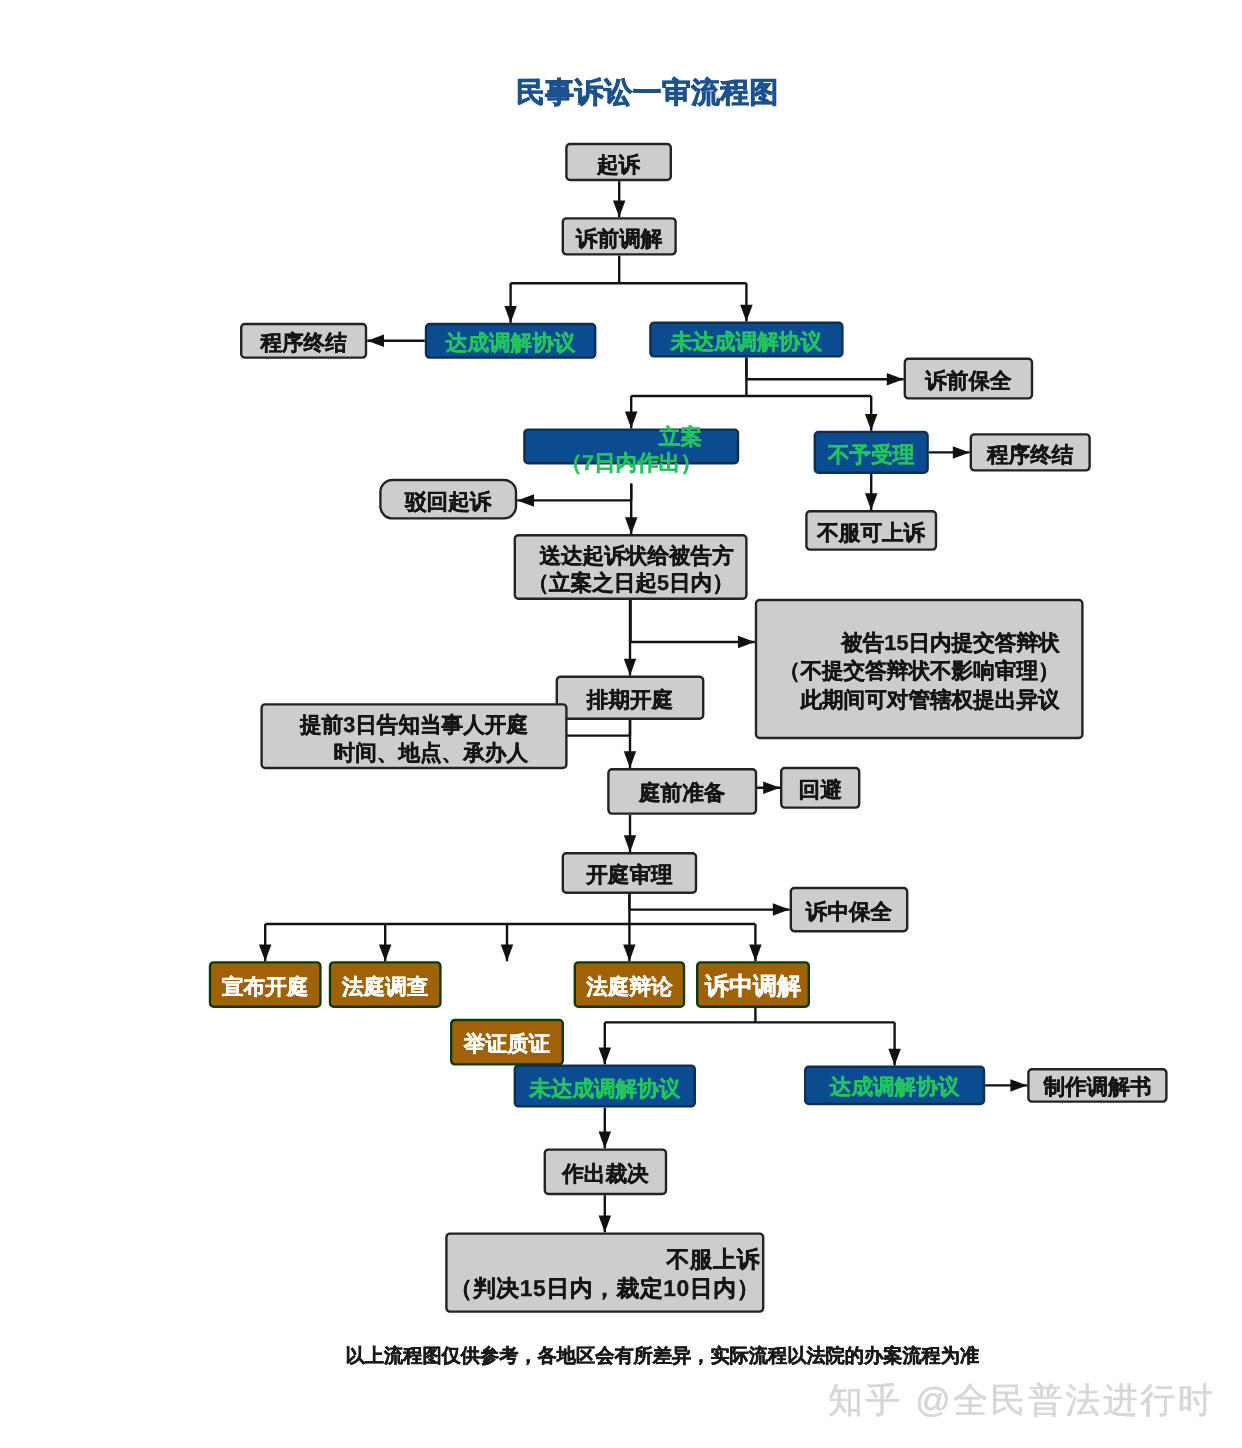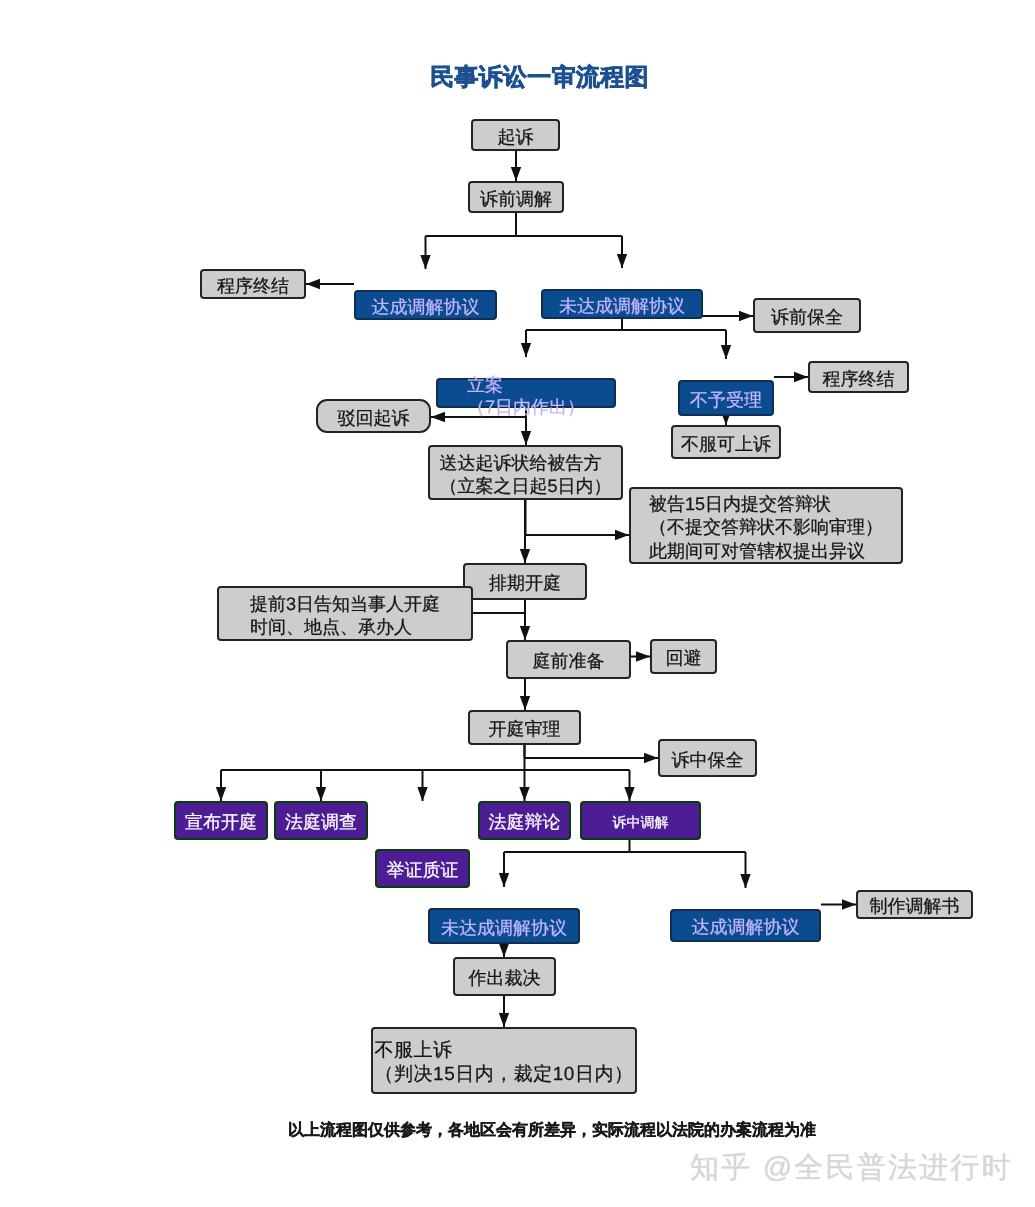--- a/index.html
+++ b/index.html
@@ -4,26 +4,26 @@
 <title>民事诉讼一审流程图</title>
 <style>
   html,body{margin:0;padding:0;background:#ffffff;}
   body{width:1035px;height:1207px;overflow:hidden;
        font-family:"Liberation Sans","DejaVu Sans",sans-serif;
        -webkit-font-smoothing:antialiased;
        text-rendering:geometricPrecision;}
   #stage{position:relative;width:1035px;height:1207px;background:#fff;}
   .node{position:absolute;box-sizing:border-box;display:flex;
         flex-direction:column;align-items:center;justify-content:center;
-        text-align:left;border-radius:4px;font-weight:400;
+        text-align:right;border-radius:4px;font-weight:700;
         white-space:pre;letter-spacing:0px;line-height:23.5px;
         padding-top:5px;-webkit-text-stroke:0.25px;}
   .gray{background:#cdcdcd;border:2.2px solid #232323;color:#151515;}
-  .blue{background:#0b4b90;border:2.2px solid #102e52;color:#c4b5fd;margin-top:21px;}
-  .green{background:#4c1d95;border:2.2px solid #0a3c0a;color:#ffffff;}
+  .blue{background:#0b4b90;border:2.2px solid #102e52;color:#22c55e;}
+  .green{background:#a16207;border:2.2px solid #0a3c0a;color:#ffffff;}
   #title{position:absolute;left:1px;top:62px;width:1077px;text-align:center;
          color:#1c5190;font-weight:700;font-size:24px;letter-spacing:0.3px;
          -webkit-text-stroke:0.7px #1c5190;}
   #note{position:absolute;left:288px;top:1120px;text-align:left;color:#191919;
         font-weight:700;font-size:16px;letter-spacing:0px;white-space:nowrap;
         -webkit-text-stroke:0.35px;}
   #watermark{position:absolute;left:690px;top:1148px;color:#d7d7d7;font-weight:400;
              font-size:29px;white-space:nowrap;letter-spacing:2.2px;
              -webkit-text-stroke:0.5px #d7d7d7;}
   svg#lines{position:absolute;left:0;top:0;width:1035px;height:1207px;
@@ -113,35 +113,35 @@
       <div class="node blue" style="left: 541px; top: 268px; width: 162px; height: 30px; font-size: 18px;"><span>未达成调解协议</span></div>
       <div class="node gray" style="left: 753px; top: 298px; width: 108px; height: 35px; font-size: 18px;"><span>诉前保全</span></div>
       <div class="node blue" style="left: 436px; top: 357px; width: 180px; height: 30px; font-size: 18px; line-height: 22px;"><span>立案
 （7日内作出）</span></div>
       <div class="node blue" style="left: 678px; top: 359px; width: 96px; height: 36px; font-size: 18px;"><span>不予受理</span></div>
       <div class="node gray" style="left: 808px; top: 361px; width: 101px; height: 32px; font-size: 18px;"><span>程序终结</span></div>
       <div class="node gray" style="left: 671px; top: 425px; width: 110px; height: 34px; font-size: 18px;"><span>不服可上诉</span></div>
       <div class="node gray" style="left: 316px; top: 399px; width: 115px; height: 34px; font-size: 18px; border-radius: 11px;"><span>驳回起诉</span></div>
       <div class="node gray" style="left: 428px; top: 445px; width: 195px; height: 55px; font-size: 18px;"><span>送达起诉状给被告方
 （立案之日起5日内）</span></div>
-      <div class="node gray" style="left: 629px; top: 487px; width: 274px; height: 77px; font-size: 18px;"><span>被告15日内提交答辩状
+      <div class="node gray" style="left: 629px; top: 499px; width: 274px; height: 117px; font-size: 18px;"><span>被告15日内提交答辩状
 （不提交答辩状不影响审理）
 此期间可对管辖权提出异议</span></div>
       <div class="node gray" style="left: 463px; top: 563px; width: 124px; height: 37px; font-size: 18px;"><span>排期开庭</span></div>
       <div class="node gray" style="left: 193px; top: 586px; width: 256px; height: 55px; font-size: 18px; margin-left: 24px;"><span>提前3日告知当事人开庭
 时间、地点、承办人</span></div>
       <div class="node gray" style="left: 463px; top: 640px; width: 125px; height: 39px; font-size: 18px; margin-left: 43px;"><span>庭前准备</span></div>
       <div class="node gray" style="left: 650px; top: 639px; width: 67px; height: 35px; font-size: 18px;"><span>回避</span></div>
       <div class="node gray" style="left: 468px; top: 710px; width: 113px; height: 35px; font-size: 18px;"><span>开庭审理</span></div>
       <div class="node gray" style="left: 658px; top: 739px; width: 99px; height: 38px; font-size: 18px;"><span>诉中保全</span></div>
       <div class="node green" style="left: 174px; top: 801px; width: 94px; height: 39px; font-size: 18px;"><span>宣布开庭</span></div>
       <div class="node green" style="left: 274px; top: 801px; width: 94px; height: 39px; font-size: 18px;"><span>法庭调查</span></div>
       <div class="node green" style="left: 375px; top: 801px; width: 95px; height: 39px; font-size: 18px; margin-top: 48px;"><span>举证质证</span></div>
       <div class="node green" style="left: 478px; top: 801px; width: 93px; height: 39px; font-size: 18px;"><span>法庭辩论</span></div>
-      <div class="node green" style="left: 580px; top: 801px; width: 121px; height: 39px; font-size: 14px;"><span>诉中调解</span></div>
+      <div class="node green" style="left: 580px; top: 801px; width: 95px; height: 39px; font-size: 20px;"><span>诉中调解</span></div>
       <div class="node blue" style="left: 428px; top: 887px; width: 152px; height: 36px; font-size: 18px;"><span>未达成调解协议</span></div>
       <div class="node blue" style="left: 670px; top: 888px; width: 151px; height: 33px; font-size: 18px;"><span>达成调解协议</span></div>
       <div class="node gray" style="left: 856px; top: 890px; width: 117px; height: 29px; font-size: 18px;"><span>制作调解书</span></div>
       <div class="node gray" style="left: 453px; top: 957px; width: 103px; height: 39px; font-size: 18px;"><span>作出裁决</span></div>
       <div class="node gray" style="left: 371px; top: 1027px; width: 266px; height: 67px; font-size: 19px; letter-spacing: 0.5px; line-height: 24px;"><span>不服上诉
 （判决15日内，裁定10日内）</span></div>
     </div>
   <div id="note">以上流程图仅供参考，各地区会有所差异，实际流程以法院的办案流程为准</div>
   <div id="watermark">知乎 @全民普法进行时</div>
 </div>

